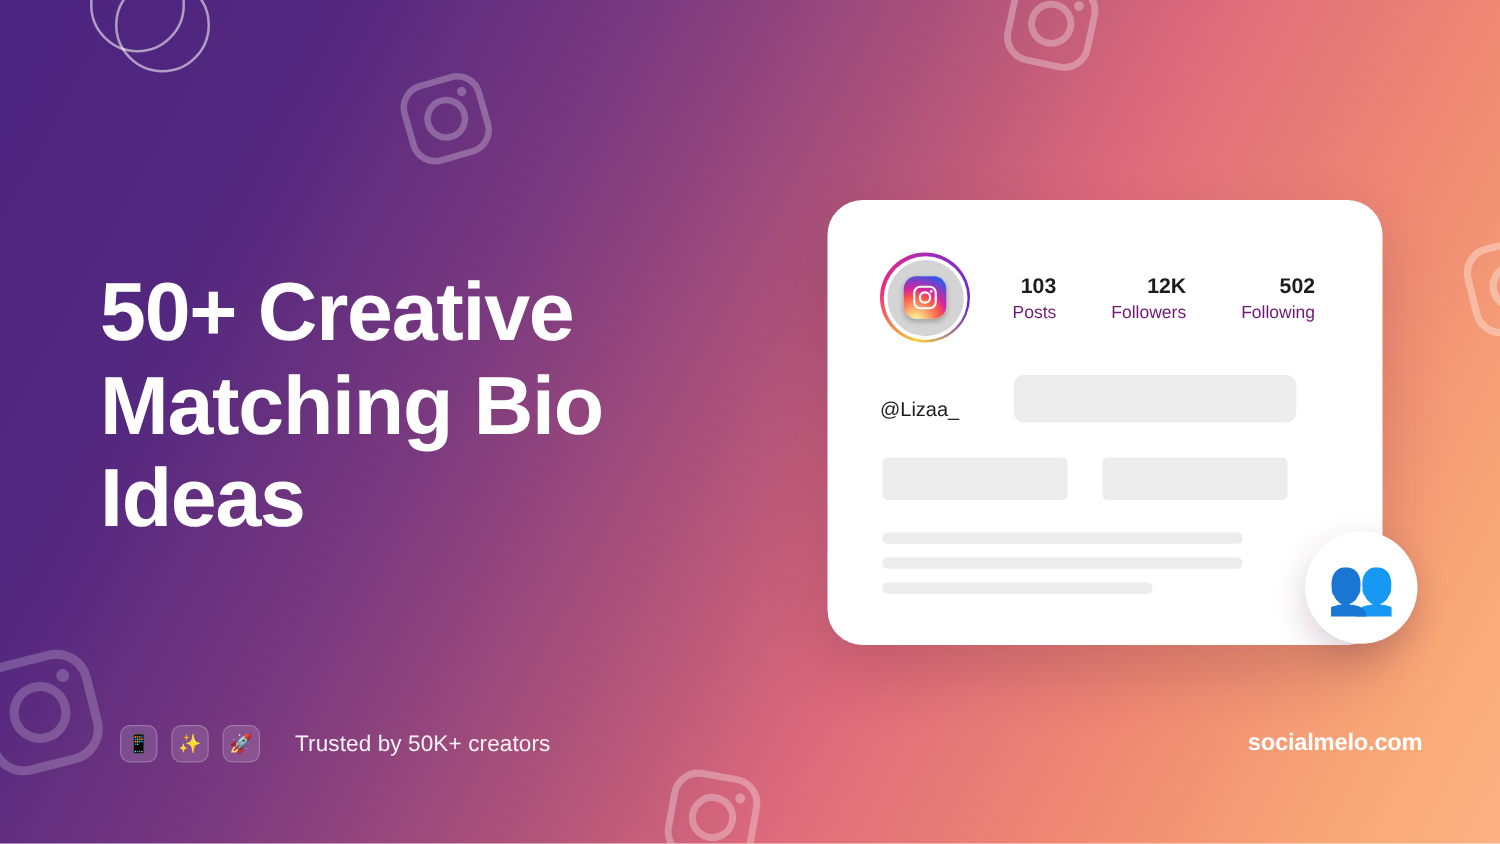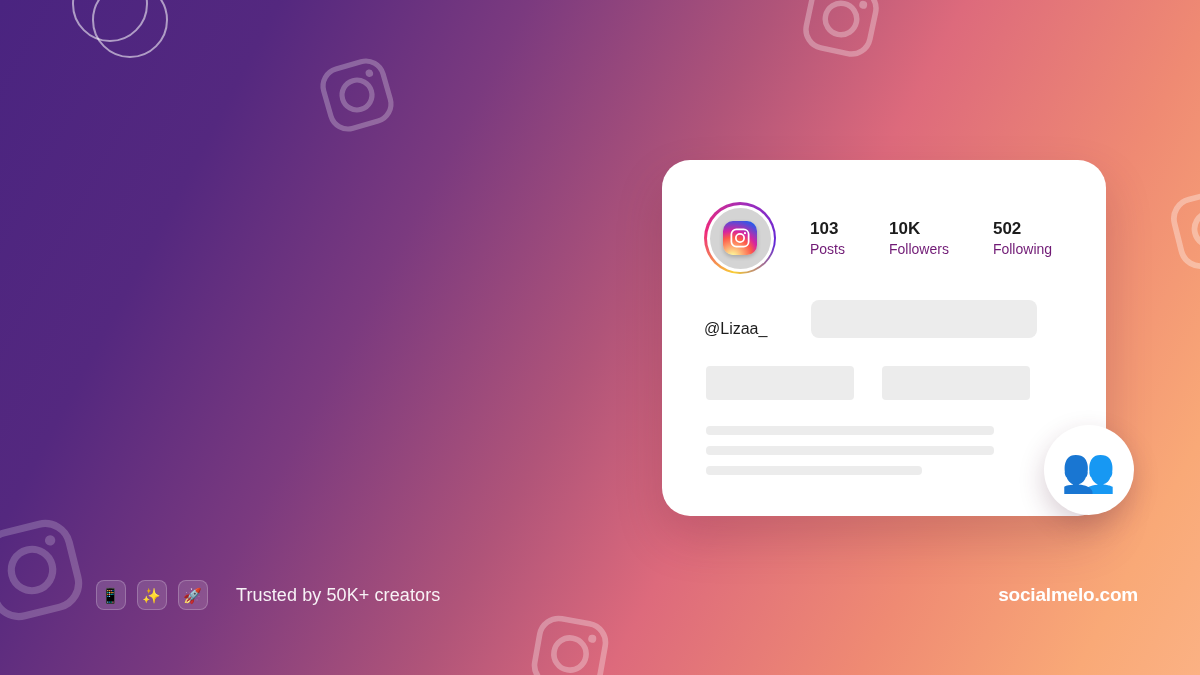--- a/index.html
+++ b/index.html
@@ -104,21 +104,21 @@
   .ig-tile {
     width:34px; height:34px; border-radius:10px;
     background:
       radial-gradient(circle at 28% 106%, #fdf497 0%, #fdf497 5%, #fd5949 45%, #d6249f 60%, #285AEB 90%);
     display:flex; align-items:center; justify-content:center;
     box-shadow:0 2px 4px rgba(0,0,0,.22);
   }
   .ig-tile svg { width:22px; height:22px; }
 
   .stats { display:flex; margin-left:34px; gap:44px; }
-  .stat { text-align:left; }
+  .stat { text-align:right; }
   .stat-num { font-size:17px; font-weight:700; color:#1c1c1c; line-height:1.25; }
   .stat-lbl { font-size:14px; color:#701a75; line-height:1.3; }
 
   .handle-row { display:flex; align-items:flex-end; padding:26px 0 0 42px; }
   .handle { font-size:16px; color:#1c1c1c; }
   .skel-pill {
     width:226px; height:38px; border-radius:8px;
     background:#ececec; margin-left:44px;
   }
 
@@ -180,20 +180,21 @@
     </svg>
   </div>
   <div class="wm wm-5">
     <svg viewBox="0 0 24 24" fill="none" stroke="#ffffff" stroke-width="1.6">
       <rect x="2.5" y="2.5" width="19" height="19" rx="5.5"></rect>
       <circle cx="12" cy="12" r="4.6"></circle>
       <circle cx="17.5" cy="6.6" r="1.15" fill="#ffffff" stroke="none"></circle>
     </svg>
   </div>
 
+  <h1 class="headline">50+ Creative Matching Bio Ideas</h1>
 
   <div class="trust-row">
     <div class="badge-chip">📱</div>
     <div class="badge-chip">✨</div>
     <div class="badge-chip">🚀</div>
     <div class="trust-text">Trusted by 50K+ creators</div>
   </div>
 
   <div class="brand">socialmelo.com</div>
 
@@ -213,21 +214,21 @@
           </div>
         </div>
       </div>
 
       <div class="stats">
         <div class="stat">
           <div class="stat-num">103</div>
           <div class="stat-lbl">Posts</div>
         </div>
         <div class="stat">
-          <div class="stat-num">10K</div>
+          <div class="stat-num">12K</div>
           <div class="stat-lbl">Followers</div>
         </div>
         <div class="stat">
           <div class="stat-num">502</div>
           <div class="stat-lbl">Following</div>
         </div>
       </div>
     </div>
 
     <div class="handle-row">

